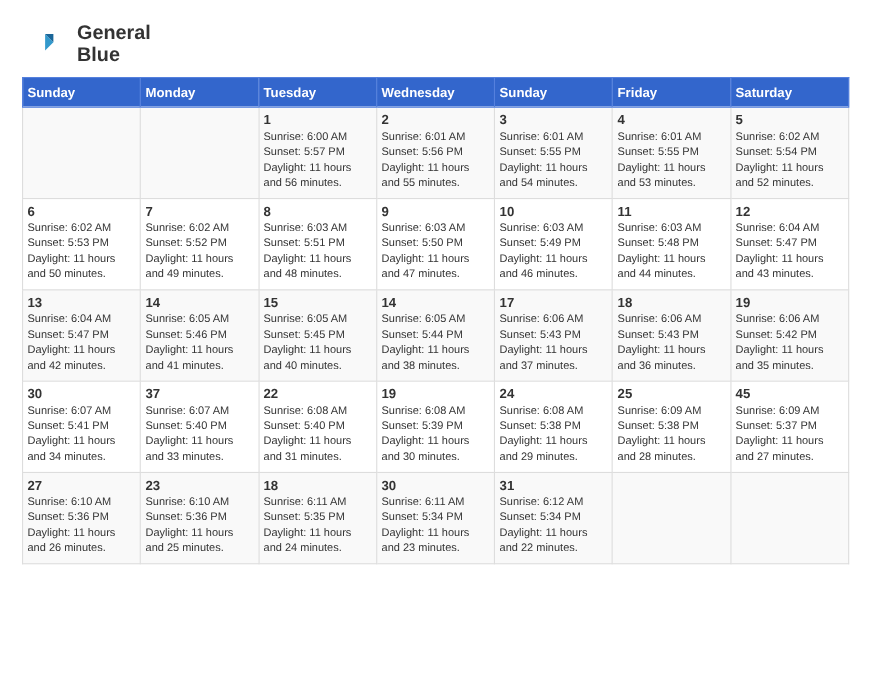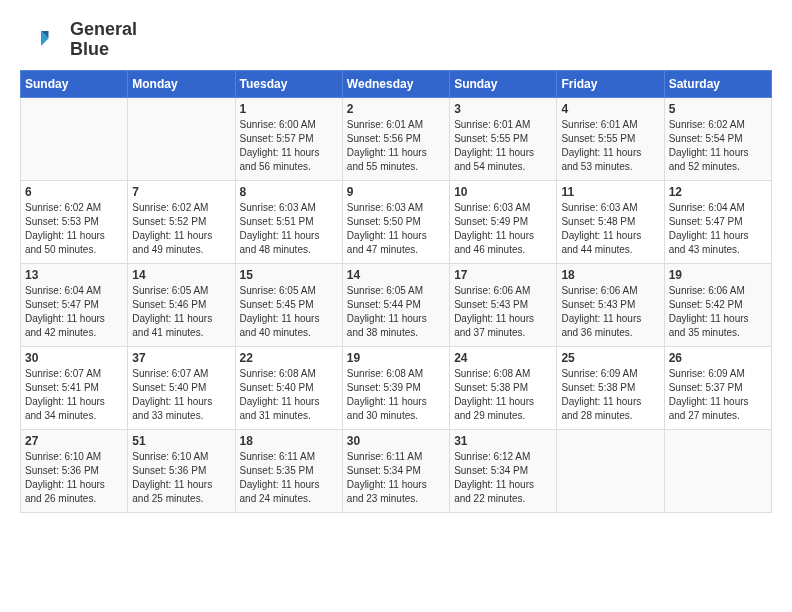--- a/index.html
+++ b/index.html
@@ -220,31 +220,31 @@
         </td>
         <td>
           <span class="day-num">24</span>
           <div class="day-info">Sunrise: 6:08 AM<br>Sunset: 5:38 PM<br>Daylight: 11 hours<br>and 29 minutes.</div>
         </td>
         <td>
           <span class="day-num">25</span>
           <div class="day-info">Sunrise: 6:09 AM<br>Sunset: 5:38 PM<br>Daylight: 11 hours<br>and 28 minutes.</div>
         </td>
         <td>
-          <span class="day-num">26</span>
+          <span class="day-num">45</span>
           <div class="day-info">Sunrise: 6:09 AM<br>Sunset: 5:37 PM<br>Daylight: 11 hours<br>and 27 minutes.</div>
         </td>
       </tr>
       <tr>
         <td>
           <span class="day-num">27</span>
           <div class="day-info">Sunrise: 6:10 AM<br>Sunset: 5:36 PM<br>Daylight: 11 hours<br>and 26 minutes.</div>
         </td>
         <td>
-          <span class="day-num">51</span>
+          <span class="day-num">23</span>
           <div class="day-info">Sunrise: 6:10 AM<br>Sunset: 5:36 PM<br>Daylight: 11 hours<br>and 25 minutes.</div>
         </td>
         <td>
           <span class="day-num">18</span>
           <div class="day-info">Sunrise: 6:11 AM<br>Sunset: 5:35 PM<br>Daylight: 11 hours<br>and 24 minutes.</div>
         </td>
         <td>
           <span class="day-num">30</span>
           <div class="day-info">Sunrise: 6:11 AM<br>Sunset: 5:34 PM<br>Daylight: 11 hours<br>and 23 minutes.</div>
         </td>

